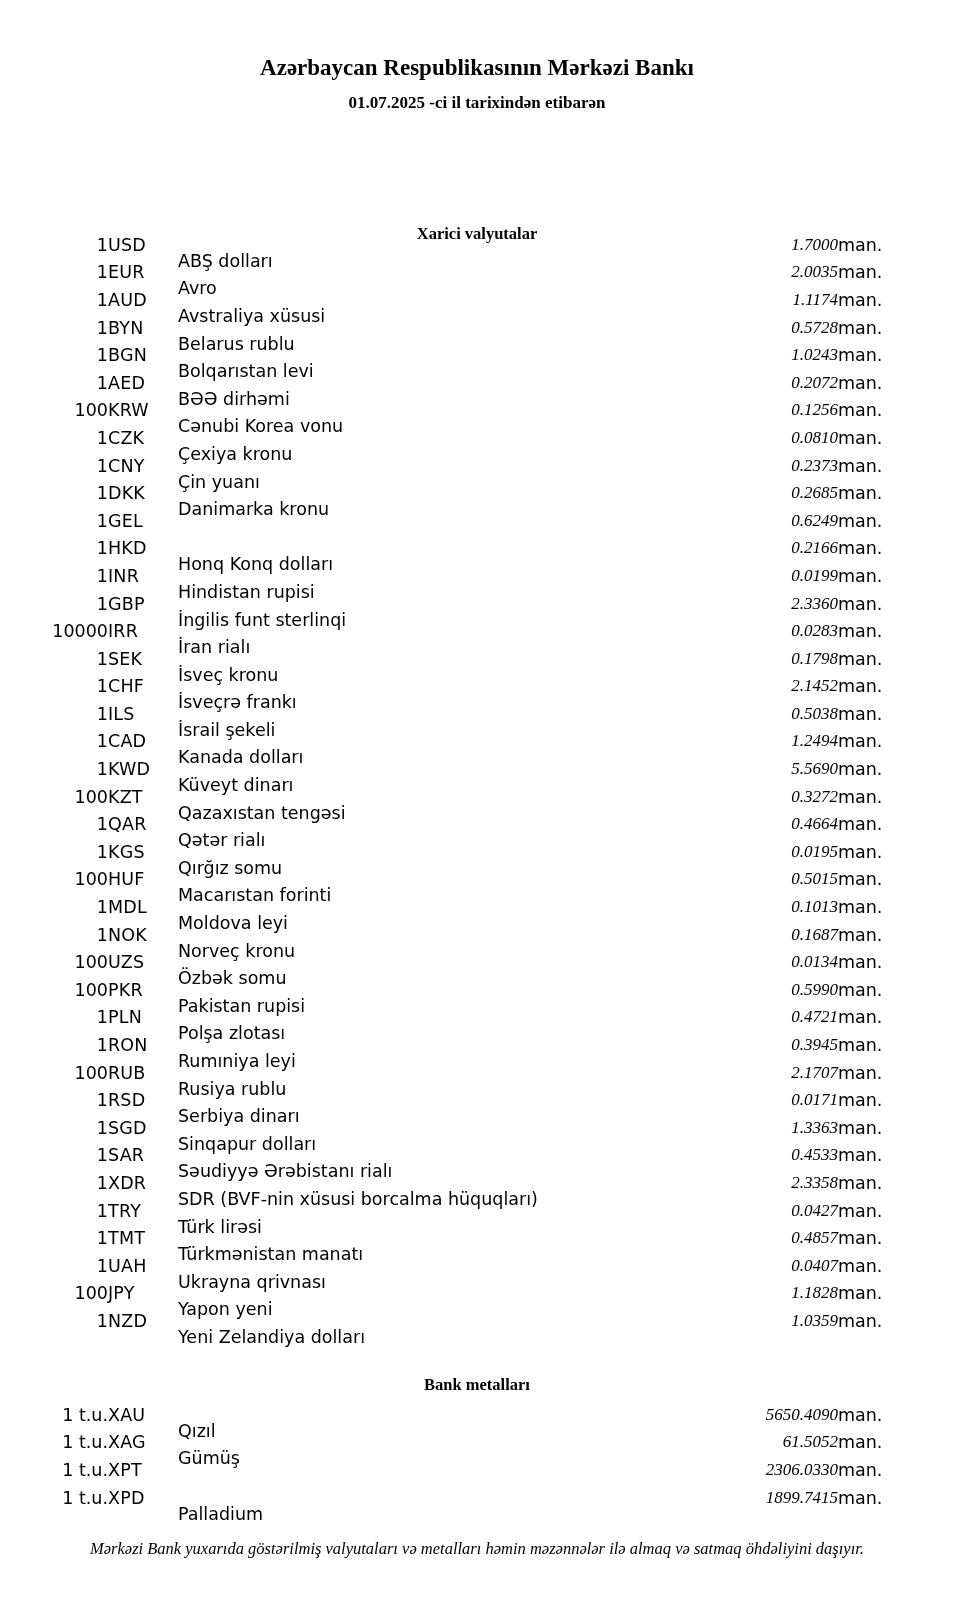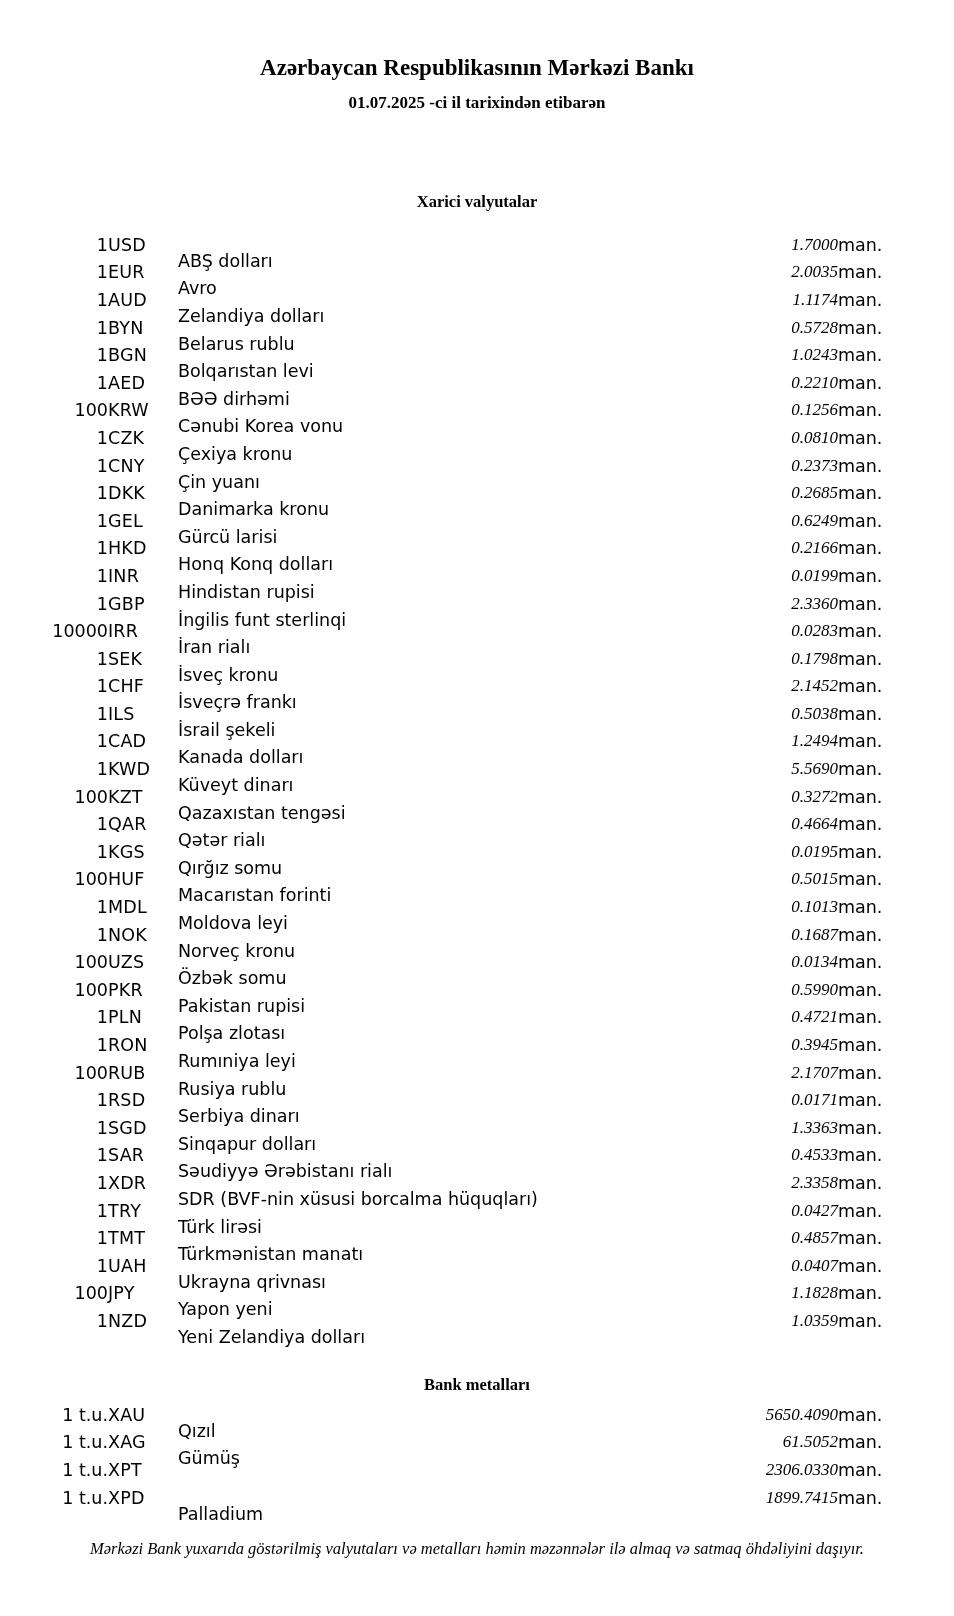--- a/index.html
+++ b/index.html
@@ -29,21 +29,21 @@
     top:127px;
     font-family:"Liberation Serif",serif;
     font-weight:700;
     font-size:17px;
   }
   .sec-heading{
     font-family:"Liberation Serif",serif;
     font-weight:700;
     font-size:16.5px;
   }
-  .h1pos{top:192px;}
+  .h1pos{top:224px;}
   .h2pos{top:1375px;}
   .table{
     position:absolute;
     left:0;
     width:890px;
   }
   .currencies{top:231px;}
   .metals{top:1401px;}
   .row{
     display:flex;
@@ -94,21 +94,21 @@
     <span class="qty">1</span>
     <span class="code">EUR</span>
     <span class="name">Avro</span>
     <span class="rate">2.0035</span>
     <span class="unit">man.</span>
   </div>
 
   <div class="row">
     <span class="qty">1</span>
     <span class="code">AUD</span>
-    <span class="name">Zelandiya dolları</span>
+    <span class="name">Avstraliya xüsusi</span>
     <span class="rate">1.1174</span>
     <span class="unit">man.</span>
   </div>
 
   <div class="row">
     <span class="qty">1</span>
     <span class="code">BYN</span>
     <span class="name">Belarus rublu</span>
     <span class="rate">0.5728</span>
     <span class="unit">man.</span>
@@ -119,21 +119,21 @@
     <span class="code">BGN</span>
     <span class="name">Bolqarıstan levi</span>
     <span class="rate">1.0243</span>
     <span class="unit">man.</span>
   </div>
 
   <div class="row">
     <span class="qty">1</span>
     <span class="code">AED</span>
     <span class="name">BƏƏ dirhəmi</span>
-    <span class="rate">0.2210</span>
+    <span class="rate">0.2072</span>
     <span class="unit">man.</span>
   </div>
 
   <div class="row">
     <span class="qty">100</span>
     <span class="code">KRW</span>
     <span class="name">Cənubi Korea vonu</span>
     <span class="rate">0.1256</span>
     <span class="unit">man.</span>
   </div>
@@ -158,21 +158,20 @@
     <span class="qty">1</span>
     <span class="code">DKK</span>
     <span class="name">Danimarka kronu</span>
     <span class="rate">0.2685</span>
     <span class="unit">man.</span>
   </div>
 
   <div class="row">
     <span class="qty">1</span>
     <span class="code">GEL</span>
-    <span class="name">Gürcü larisi</span>
     <span class="rate">0.6249</span>
     <span class="unit">man.</span>
   </div>
 
   <div class="row">
     <span class="qty">1</span>
     <span class="code">HKD</span>
     <span class="name">Honq Konq dolları</span>
     <span class="rate">0.2166</span>
     <span class="unit">man.</span>

